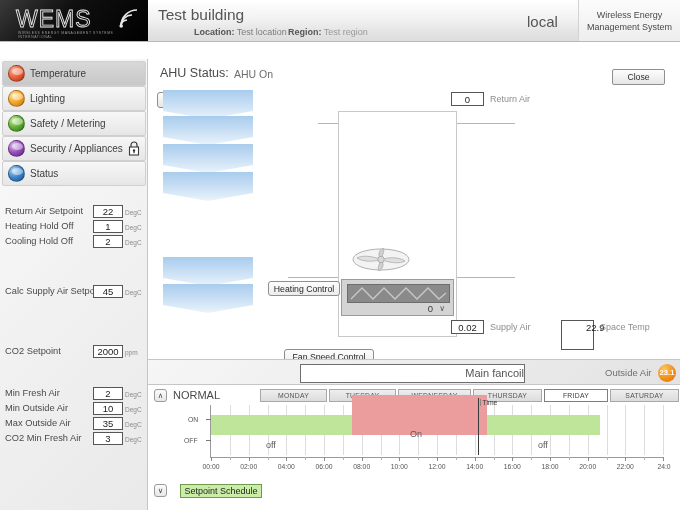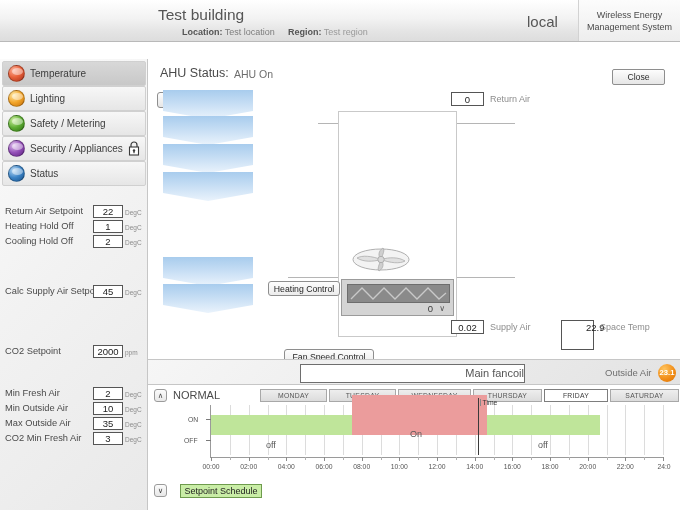--- a/index.html
+++ b/index.html
@@ -16,21 +16,21 @@
             background: linear-gradient(180deg,#ffffff 0%, #f2f2f2 45%, #e4e4e4 75%, #dcdcdc 100%); }
   .topbar:after{content:"";position:absolute;left:0;bottom:0;width:100%;height:1px;background:#b9b9b9;}
   .logo-box { position:absolute; left:0; top:0; width:148px; height:42px;
               background: linear-gradient(135deg,#3a3a3a 0%, #101010 40%, #000 100%); }
   .logo-text { position:absolute; left:16px; top:6px; font-size:23px; letter-spacing:1px;
      color:transparent; -webkit-text-stroke:0.9px #e8e8e8; font-weight:400;
      font-family:"Liberation Sans", sans-serif; }
   .logo-wifi { position:absolute; left:118px; top:9px; width:22px; height:20px; }
   .logo-sub { position:absolute; left:18px; top:31px; font-size:3.4px; color:#9a9a9a; letter-spacing:0.6px; }
   .bld-title { position:absolute; left:158px; top:6px; font-size:15.5px; color:#555; }
-  .bld-loc { position:absolute; left:146px; top:27px; font-size:9px; color:#7d7d7d;padding-left:36px; }
+  .bld-loc { position:absolute; left:158px; top:27px; font-size:9px; color:#7d7d7d;padding-left:36px; }
   .bld-loc b { color:#555; font-weight:bold; }
   .bld-region { position:absolute; left:288px; top:27px; font-size:9px; color:#9a9a9a; }
   .bld-region b { color:#555; font-weight:bold; }
   .local-lbl { position:absolute; left:527px; top:13px; font-size:15px; color:#555; }
   .wems-right { position:absolute; left:578px; top:0px; width:102px; height:42px;
                 background: linear-gradient(180deg,#fcfcfc,#ededed); border-left:1px solid #d2d2d2;
                 display:flex; flex-direction:column; justify-content:center; align-items:center; }
   .wems-right span { font-size:9px; color:#4a4a4a; line-height:12px; text-align:center;}
 
   
@@ -136,20 +136,32 @@
   .sp-sched { position:absolute; left:32px; top:99px; width:82px; height:14px;
               background:#c9eda6; border:1px solid #6e9b4d; font-size:9px; color:#1f1f1f;
               text-align:center; line-height:12px; cursor:pointer; }
 </style>
 </head>
 <body>
 
 <div id="app">
 
   <div class="topbar">
+    <div class="logo-box">
+      <div class="logo-text">WEMS</div>
+      <svg class="logo-wifi" viewBox="0 0 22 20">
+        <g fill="none" stroke="#e8e8e8" stroke-width="1.6">
+          <path d="M3 17 A6 6 0 0 1 9 11"></path>
+          <path d="M3 17 A11 11 0 0 1 14 6"></path>
+          <path d="M3 17 A16 16 0 0 1 19 1"></path>
+        </g>
+        <circle cx="3.2" cy="17" r="1.8" fill="#e8e8e8"></circle>
+      </svg>
+      <div class="logo-sub">WIRELESS ENERGY MANAGEMENT SYSTEMS INTERNATIONAL</div>
+    </div>
     <div class="bld-title">Test building</div>
     <div class="bld-loc">
       <b>Location:</b>
       <span>Test location</span>
     </div>
     <div class="bld-region">
       <b>Region:</b>
       <span>Test region</span>
     </div>
     <div class="local-lbl">local</div>

